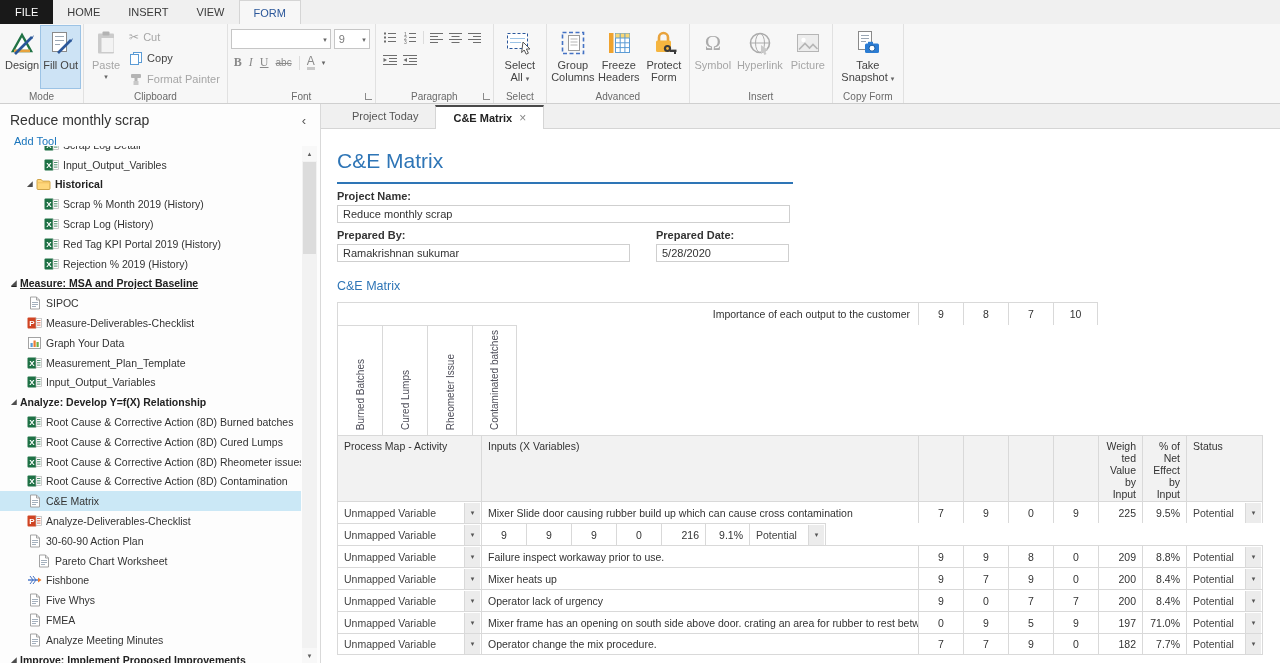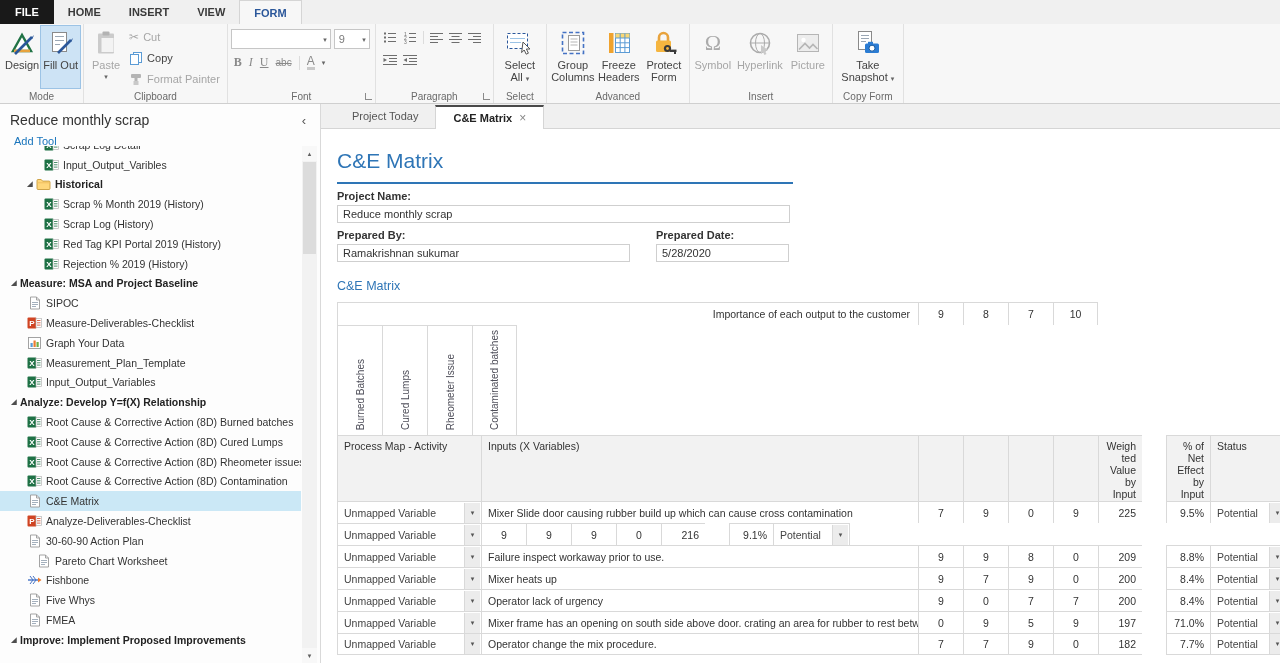--- a/index.html
+++ b/index.html
@@ -1,21 +1,21 @@
 <!DOCTYPE html>
 <html><head>
 <meta charset="utf-8">
 <style>
   * { margin:0; padding:0; box-sizing:border-box; }
   html,body { width:1280px; height:663px; overflow:hidden; }
   body { font-family:"Liberation Sans", sans-serif; font-size:11px; color:#333; background:#fff; }
   .app { position:relative; width:1280px; height:663px; }
 
   
-  .rtabs { height:24px; background:#f0f0f0; display:flex; align-items:stretch;font-weight:bold; }
+  .rtabs { height:24px; background:#f0f0f0; display:flex; align-items:stretch; }
   .rtab { padding:0 14px; line-height:24px; font-size:11px; color:#3a3a3a; cursor:default; }
   .rtab.file { background:#191919; color:#fff; padding:0 15px; }
   .rtab.active { background:#f7f7f7; color:#2b579a; border:1px solid #d5d5d5; border-bottom:none; }
 
   
   .ribbon { height:80px; background:#f7f7f7; border-bottom:1px solid #cfcfcf; display:flex; align-items:stretch; }
   .rgroup { position:relative; border-right:1px solid #e1e1e1; padding:2px 3px 14px 3px; display:flex; flex-direction:column; }
   .glabel { position:absolute; bottom:1px; left:0; right:0; text-align:center; font-size:10px; color:#6a6a6a; }
   .launcher { position:absolute; right:3px; bottom:3px; width:7px; height:7px; border-left:1px solid #8a8a8a; border-bottom:1px solid #8a8a8a; }
   .grow { display:flex; align-items:flex-start; }
@@ -66,21 +66,21 @@
   .prepdate { margin-left:26px; }
   .subh { color:#2e75b6; font-size:12.5px; margin-top:17px; }
 
   
   .mtable { margin-top:9px; width:926px; font-size:10.5px; color:#333; }
   .mrow { display:flex; }
   .mc { border-left:1px solid #d9d9d9; border-top:1px solid #d9d9d9; background:#fff; overflow:hidden; flex:none; }
   .mc.last { border-right:1px solid #d9d9d9; }
   .mrow.bottom .mc { border-bottom:1px solid #d9d9d9; }
   .c-span { width:581px; } .c-sc { width:45px; } .c-act { width:144px; } .c-inp { width:437px; }
-  .c-wt { width:44px; } .c-pc { width:44px;margin-left:24px; } .c-st { width:77px; }
+  .c-wt { width:44px; } .c-pc { width:44px; } .c-st { width:77px; }
   .imp-row .mc { height:23px; line-height:22px; }
   .imp-label { text-align:right; padding-right:8px; }
   .imp-val { text-align:center; }
   .out-row .mc { height:110px; }
   .out-label { text-align:right; padding:3px 8px 0 0; }
   .out-col { display:flex; align-items:flex-end; justify-content:center; padding-bottom:5px; }
   .vtext { writing-mode:vertical-rl; transform:rotate(180deg); font-size:10px; color:#4d4d58; white-space:nowrap; }
   .hd-row .mc { height:66px; background:#f2f2f2; padding:4px 6px; line-height:12px; }
   .hd-right { text-align:right; overflow-wrap:anywhere; padding:4px 4px; }
   .drow .mc { height:22px; display:flex; align-items:center; }
@@ -517,21 +517,21 @@
                   <rect x="9" y="2.5" width="5.5" height="9" fill="#fff" stroke="#b5b5b5" stroke-width="0.7"></rect>
                   <g stroke="#1e7145" stroke-width="0.8">
                     <line x1="10" y1="4.5" x2="13.5" y2="4.5"></line>
                     <line x1="10" y1="6.8" x2="13.5" y2="6.8"></line>
                     <line x1="10" y1="9.1" x2="13.5" y2="9.1"></line>
                   </g>
                 </svg>
               </span>
               <span>Rejection % 2019 (History)</span>
             </div>
-            <div class="titem tbold" style="padding-left: 8px;">
+            <div class="titem tbold" style="padding-left: 8px; text-decoration: underline;">
               <span class="twist">◢</span>
               <span>Measure: MSA and Project Baseline</span>
             </div>
             <div class="titem" style="padding-left: 27px;">
               <span class="ticon">
                 <svg width="15" height="14" viewBox="0 0 15 14">
                   <path d="M3.5 1 h6 l3 3 v9 h-9 z" fill="#fff" stroke="#9a9a9a" stroke-width="0.9"></path>
                   <path d="M9.5 1 v3 h3" fill="none" stroke="#9a9a9a" stroke-width="0.9"></path>
                   <g stroke="#9aa7b5" stroke-width="0.9">
                     <line x1="5" y1="6.5" x2="11" y2="6.5"></line>
@@ -752,20 +752,34 @@
                   <path d="M3.5 1 h6 l3 3 v9 h-9 z" fill="#fff" stroke="#9a9a9a" stroke-width="0.9"></path>
                   <path d="M9.5 1 v3 h3" fill="none" stroke="#9a9a9a" stroke-width="0.9"></path>
                   <g stroke="#9aa7b5" stroke-width="0.9">
                     <line x1="5" y1="6.5" x2="11" y2="6.5"></line>
                     <line x1="5" y1="8.5" x2="11" y2="8.5"></line>
                     <line x1="5" y1="10.5" x2="9" y2="10.5"></line>
                   </g>
                 </svg>
               </span>
               <span>FMEA</span>
+            </div>
+            <div class="titem" style="padding-left: 27px;">
+              <span class="ticon">
+                <svg width="15" height="14" viewBox="0 0 15 14">
+                  <path d="M3.5 1 h6 l3 3 v9 h-9 z" fill="#fff" stroke="#9a9a9a" stroke-width="0.9"></path>
+                  <path d="M9.5 1 v3 h3" fill="none" stroke="#9a9a9a" stroke-width="0.9"></path>
+                  <g stroke="#9aa7b5" stroke-width="0.9">
+                    <line x1="5" y1="6.5" x2="11" y2="6.5"></line>
+                    <line x1="5" y1="8.5" x2="11" y2="8.5"></line>
+                    <line x1="5" y1="10.5" x2="9" y2="10.5"></line>
+                  </g>
+                </svg>
+              </span>
+              <span>Analyze Meeting Minutes</span>
             </div>
             <div class="titem tbold" style="padding-left: 8px;">
               <span class="twist">◢</span>
               <span>Improve: Implement Proposed Improvements</span>
             </div>
           </div>
     </div>
     <div class="sscroll">
       <div class="sarrow">▲</div>
       <div class="thumb"></div>

